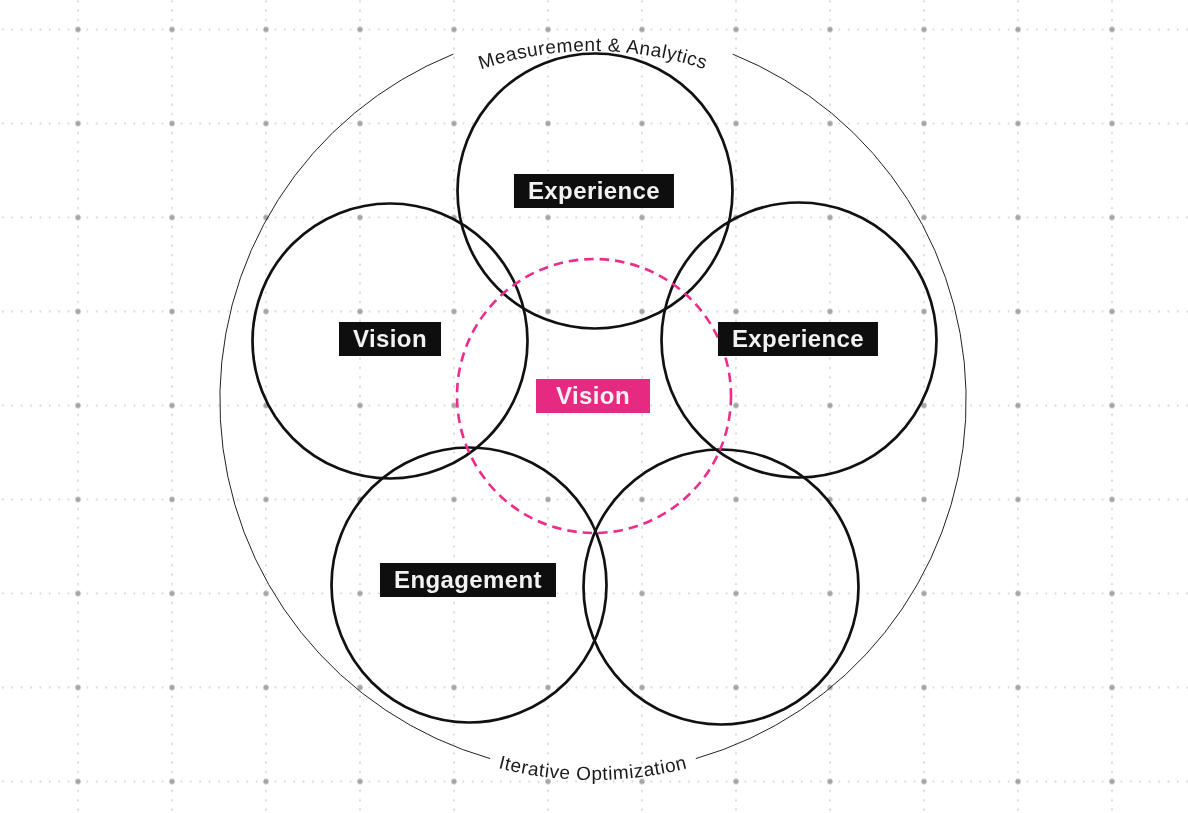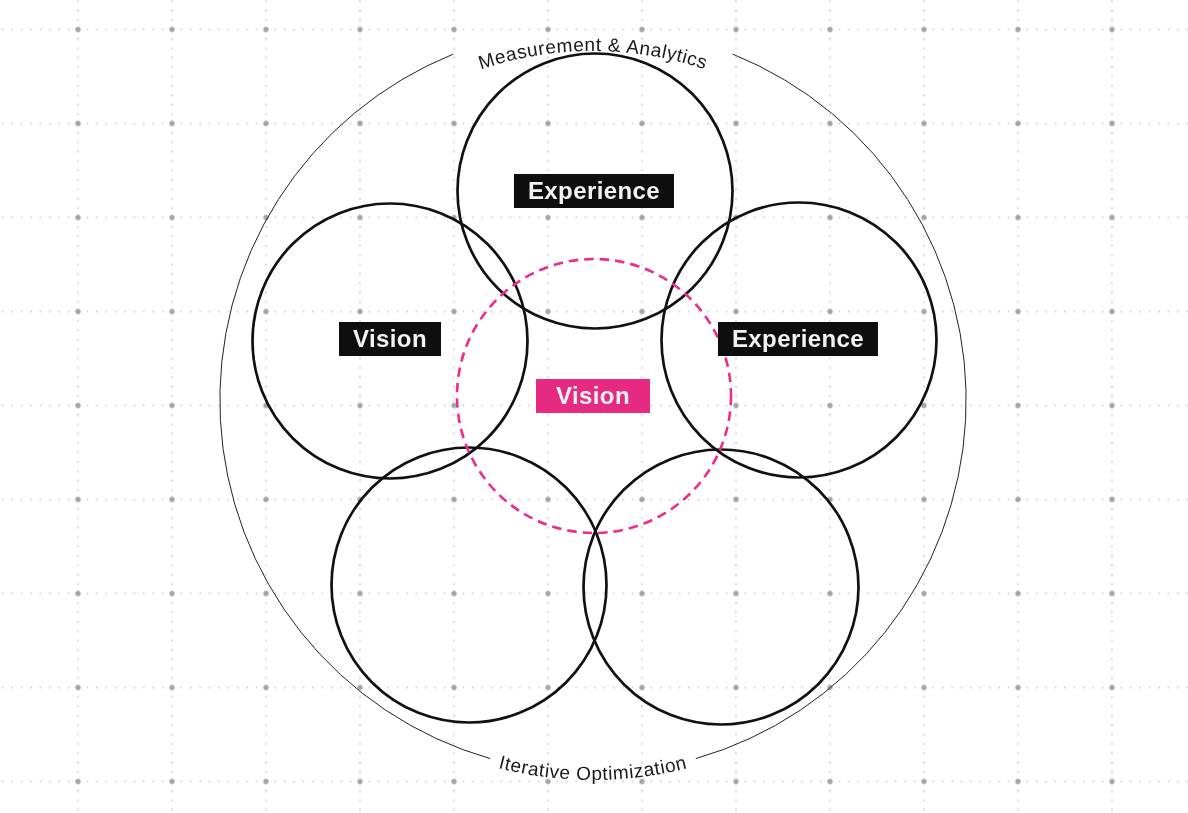--- a/index.html
+++ b/index.html
@@ -89,17 +89,18 @@
       <textPath href="#bottomArcPath" startOffset="50%" text-anchor="middle">Iterative Optimization</textPath>
     </text>
   </svg>
 
   <div class="node" style="left:594px;top:191px">Experience</div>
 
   <div class="node" style="left:390px;top:339px">Vision</div>
 
   <div class="node" style="left:798px;top:339px">Experience</div>
 
+  <div class="node" style="left:468px;top:580px">Engagement</div>
 
 
   <div class="node center" style="left:593px;top:396px">Vision</div>
 
 </div>
 
 </body></html>

